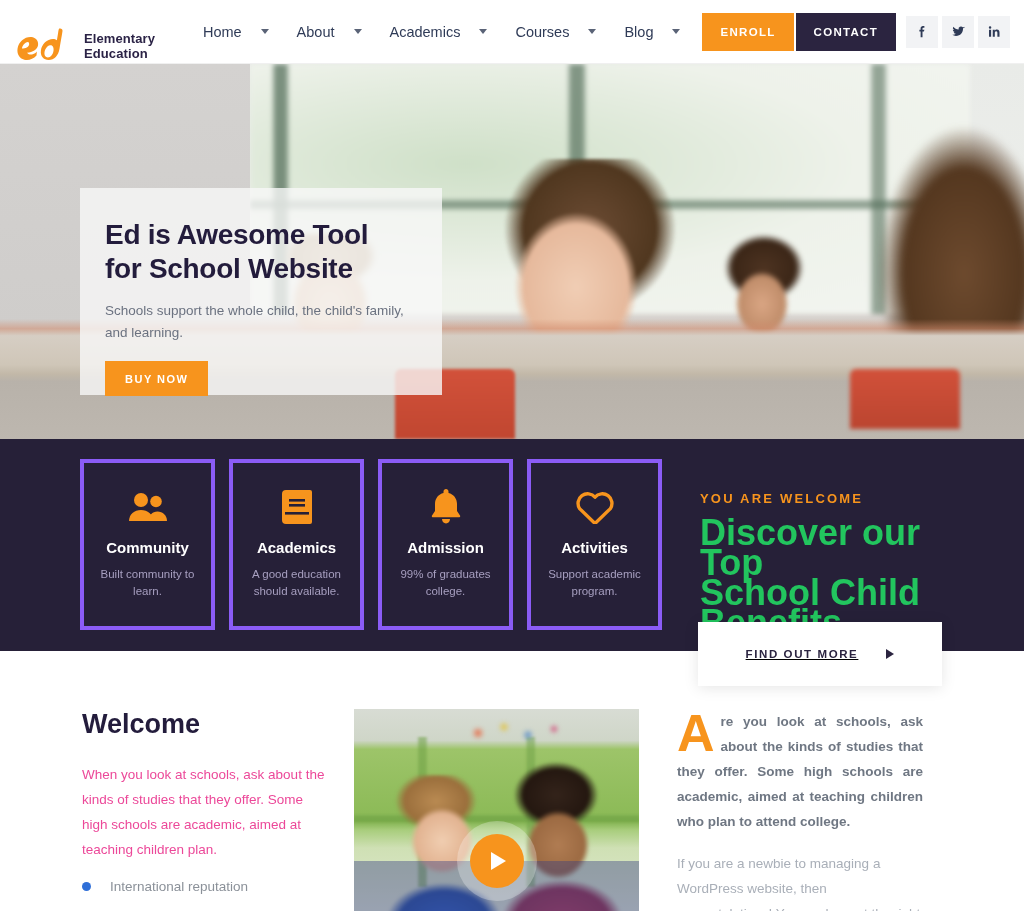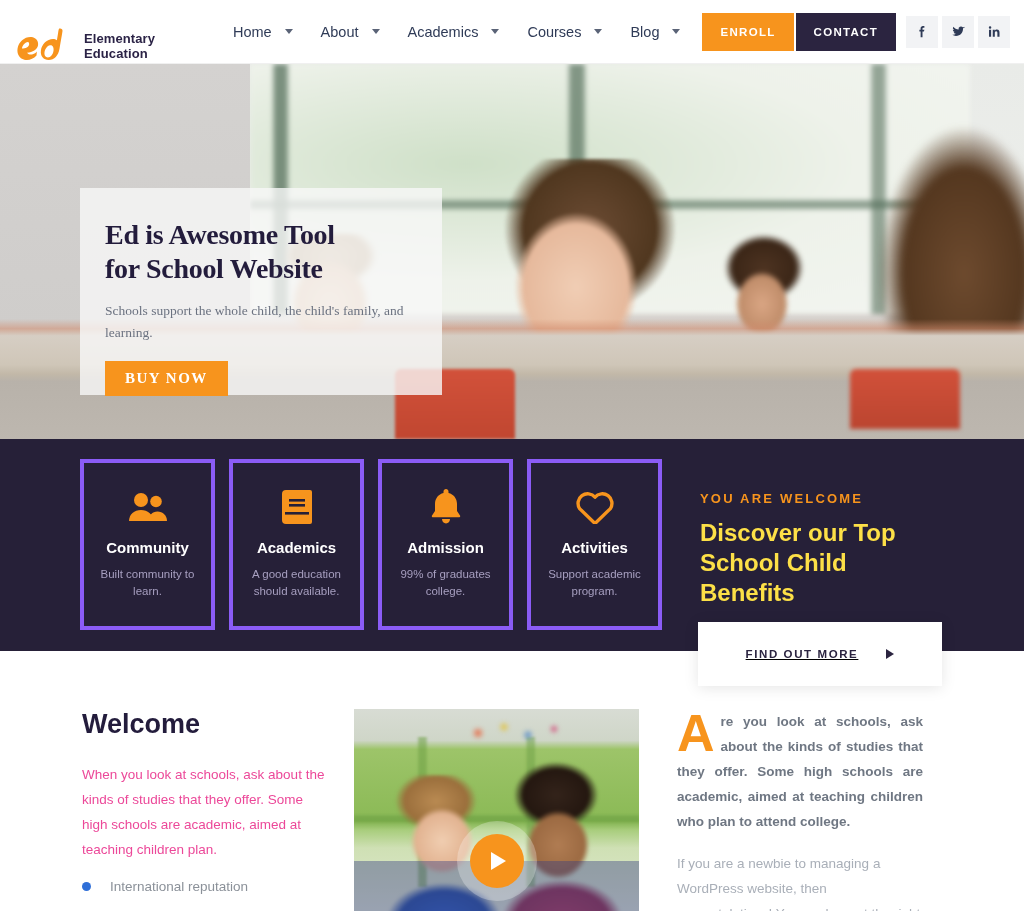--- a/index.html
+++ b/index.html
@@ -25,21 +25,21 @@
   .brand-mark { width: 58px; height: 42px; display: block; }
   .brand-text {
     font-size: 13px; font-weight: bold; line-height: 15px;
     color: #2b2346; letter-spacing: .1px;
   }
   .nav {
     margin-left: auto;
     display: flex; align-items: center; gap: 0;
   }
   .nav-item {
-    display: flex; align-items: center; gap: 13px;
+    display: flex; align-items: center; gap: 19px;
     font-size: 14.5px; color: #2f3b57; font-weight: 500;
     padding: 0 14px; cursor: pointer; white-space: nowrap;
   }
   .caret {
     width: 0; height: 0;
     border-left: 4px solid transparent;
     border-right: 4px solid transparent;
     border-top: 5px solid #5a6377;
     display: inline-block;
   }
@@ -57,21 +57,20 @@
     cursor: pointer;
   }
   .social svg { width: 15px; height: 15px; fill: #2f3b57; }
 
   
   .hero {
     position: relative;
     height: 375px;
     overflow: hidden;
     background: #d6d4d2;
-    font-family: Liberation Serif, serif;
   }
   .hero-photo { position: absolute; inset: 0; }
   
   .hp-wall {
     position: absolute; inset: 0;
     background:
       linear-gradient(180deg,#e9ebe8 0%, #eceeea 45%, #dedad6 62%, #cfc9c4 72%, #c9c2bd 100%);
   }
   .hp-window {
     position: absolute; left: 250px; top: 0; width: 720px; height: 250px;
@@ -153,21 +152,21 @@
   }
   .hero-sub {
     margin-top: 14px;
     font-size: 13.5px; line-height: 22px; color: #6b7280;
   }
   .btn-buy {
     margin-top: 17px;
     display: inline-flex; align-items: center; justify-content: center;
     height: 35px; padding: 0 20px;
     background: #F7941D; color: #fff;
-    font-size: 15px; font-weight: bold; letter-spacing: 1.5px;
+    font-size: 11px; font-weight: bold; letter-spacing: 1.5px;
     cursor: pointer;
   }
 
   
   .features {
     position: relative;
     height: 212px;
     background: #262038;
     display: flex;
   }
@@ -192,21 +191,21 @@
     margin-top: 10px;
     font-size: 11.5px; line-height: 17px; color: #a79fc0; text-align: center;
     padding: 0 12px;
   }
   .feat-right { padding: 28px 0 0 38px; max-width: 280px; }
   .eyebrow {
     font-size: 13px; font-weight: bold; letter-spacing: 2.2px; color: #F7941D; margin-top: 24px;
   }
   .feat-head {
     margin-top: 12px;
-    font-size: 24px; line-height: 30px; font-weight: bold; color: #fde047;
+    font-size: 36px; line-height: 30px; font-weight: bold; color: #22c55e;
   }
   .findout {
     position: absolute; left: 698px; top: 622px;
     width: 244px; height: 64px; background: #ffffff;
     display: flex; align-items: center; justify-content: center; gap: 28px;
     box-shadow: 0 2px 14px rgba(0,0,0,.10);
     cursor: pointer; z-index: 20; text-decoration: underline;
   }
   .findout-label {
     font-size: 11.5px; font-weight: bold; letter-spacing: 1.6px; color: #2b2440;

